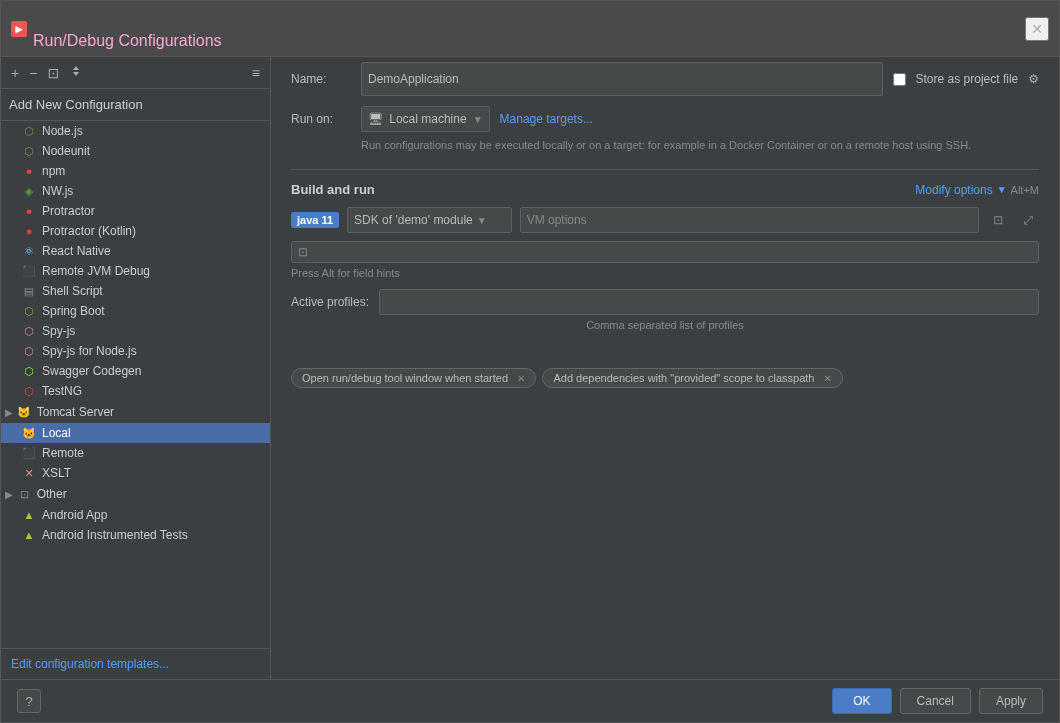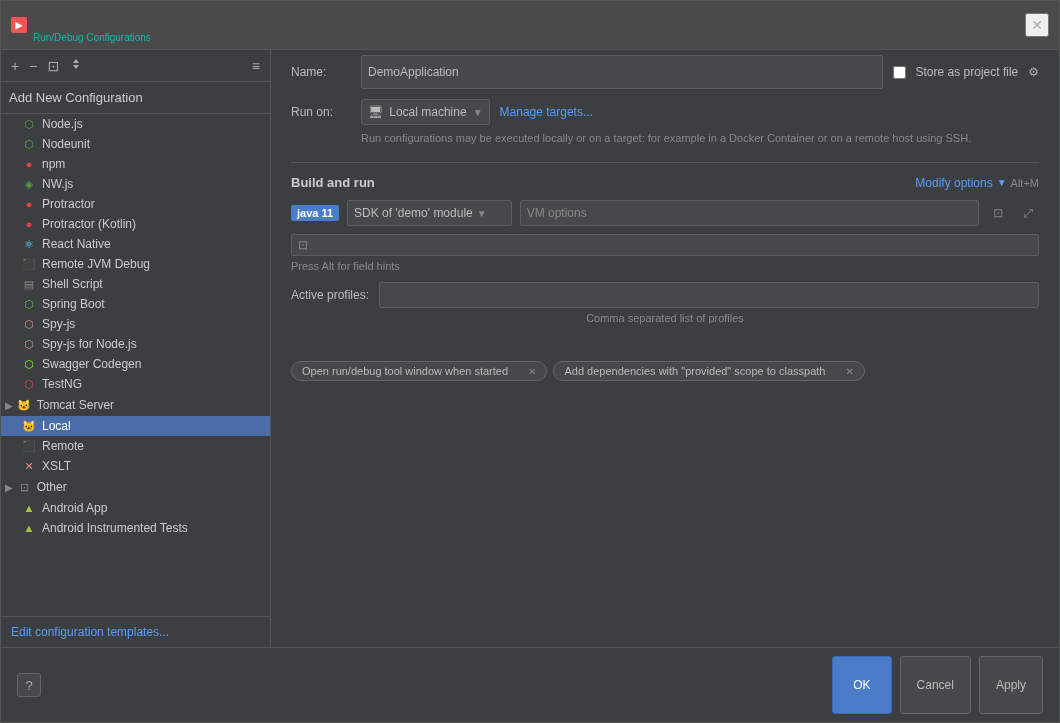--- a/index.html
+++ b/index.html
@@ -40,22 +40,22 @@
       background: #e55;
       border-radius: 2px;
       display: flex;
       align-items: center;
       justify-content: center;
       font-size: 9px;
       color: white;
       font-weight: bold;
     }
     .title-text {
-      color: #14b8a6;
-      font-size: 10px;
+      color: #f9a8d4;
+      font-size: 16px;
       margin-top: 25px;
     }
     .title-close {
       cursor: pointer;
       color: #aaa;
       font-size: 14px;
       padding: 2px 4px;
     }
     .main-content {
       display: flex;
@@ -355,21 +355,21 @@
     }
     .tag {
       background: #45494a;
       border: 1px solid #666;
       border-radius: 12px;
       padding: 3px 10px;
       font-size: 11px;
       color: #bbbbbb;
       display: flex;
       align-items: center;
-      gap: 20px;
+      gap: 9px;
       cursor: pointer;
     }
     .tag-close {
       color: #888;
       font-size: 10px;
       cursor: pointer;
     }
     
     .bottom-bar {
       display: flex;
@@ -394,21 +394,21 @@
       justify-content: center;
     }
     .bottom-right {
       display: flex;
       gap: 8px;
     }
     .btn-ok {
       background: #4a7cc7;
       border: 1px solid #3a6ab5;
       color: #fff;
-      padding: 21px 20px;
+      padding: 5px 20px;
       font-size: 12px;
       border-radius: 3px;
       cursor: pointer;
     }
     .btn-cancel {
       background: #45494a;
       border: 1px solid #666;
       color: #bbbbbb;
       padding: 5px 16px;
       font-size: 12px;

